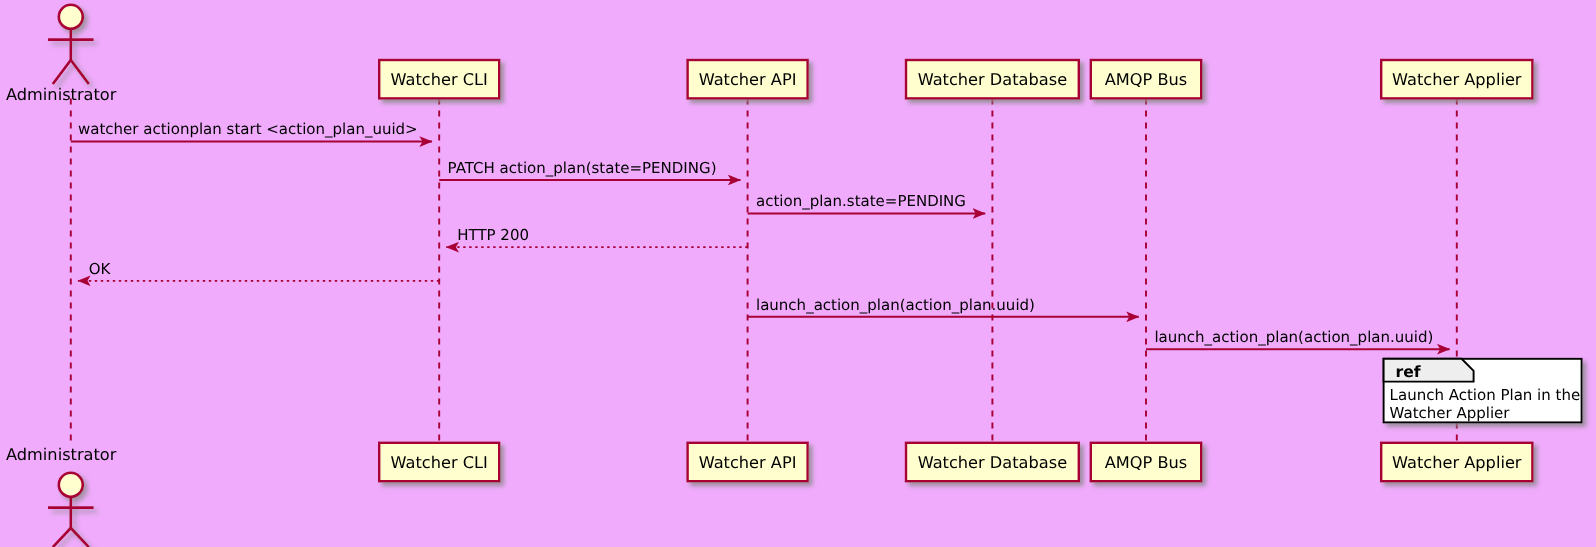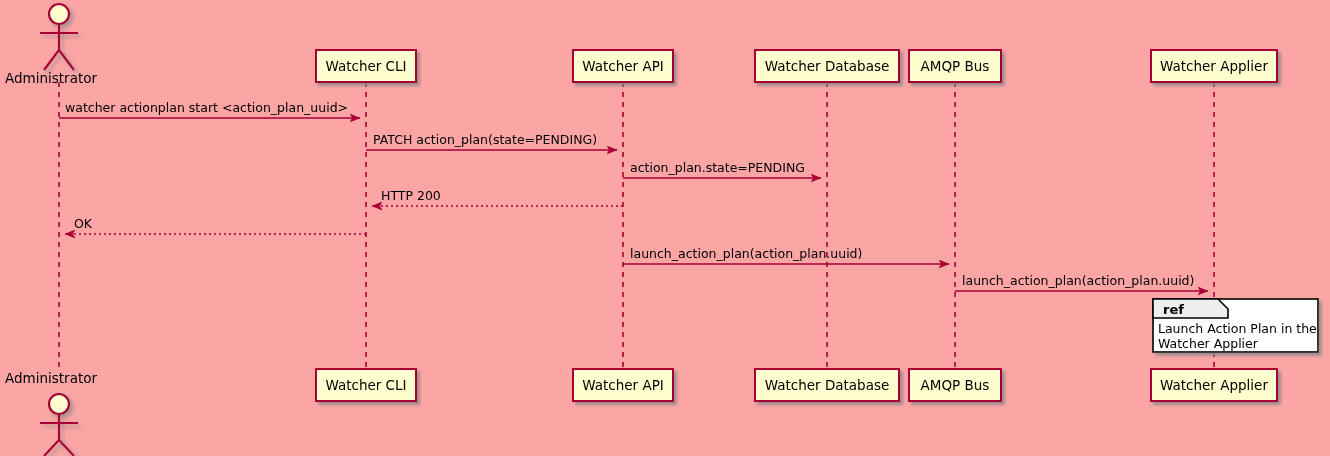--- a/index.html
+++ b/index.html
@@ -7,21 +7,21 @@
     padding: 0;
     background: #FFFFFF;
   }
   body {
     font-family: "DejaVu Sans", sans-serif;
   }
   #diagram-root {
     position: relative;
     width: 1330px;
     height: 456px;
-    background: #fca5a5;
+    background: #f0abfc;
     overflow: hidden;
   }
   svg.seq {
     position: absolute;
     left: 0;
     top: 0;
     width: 1330px;
     height: 456px;
   }
   text {

